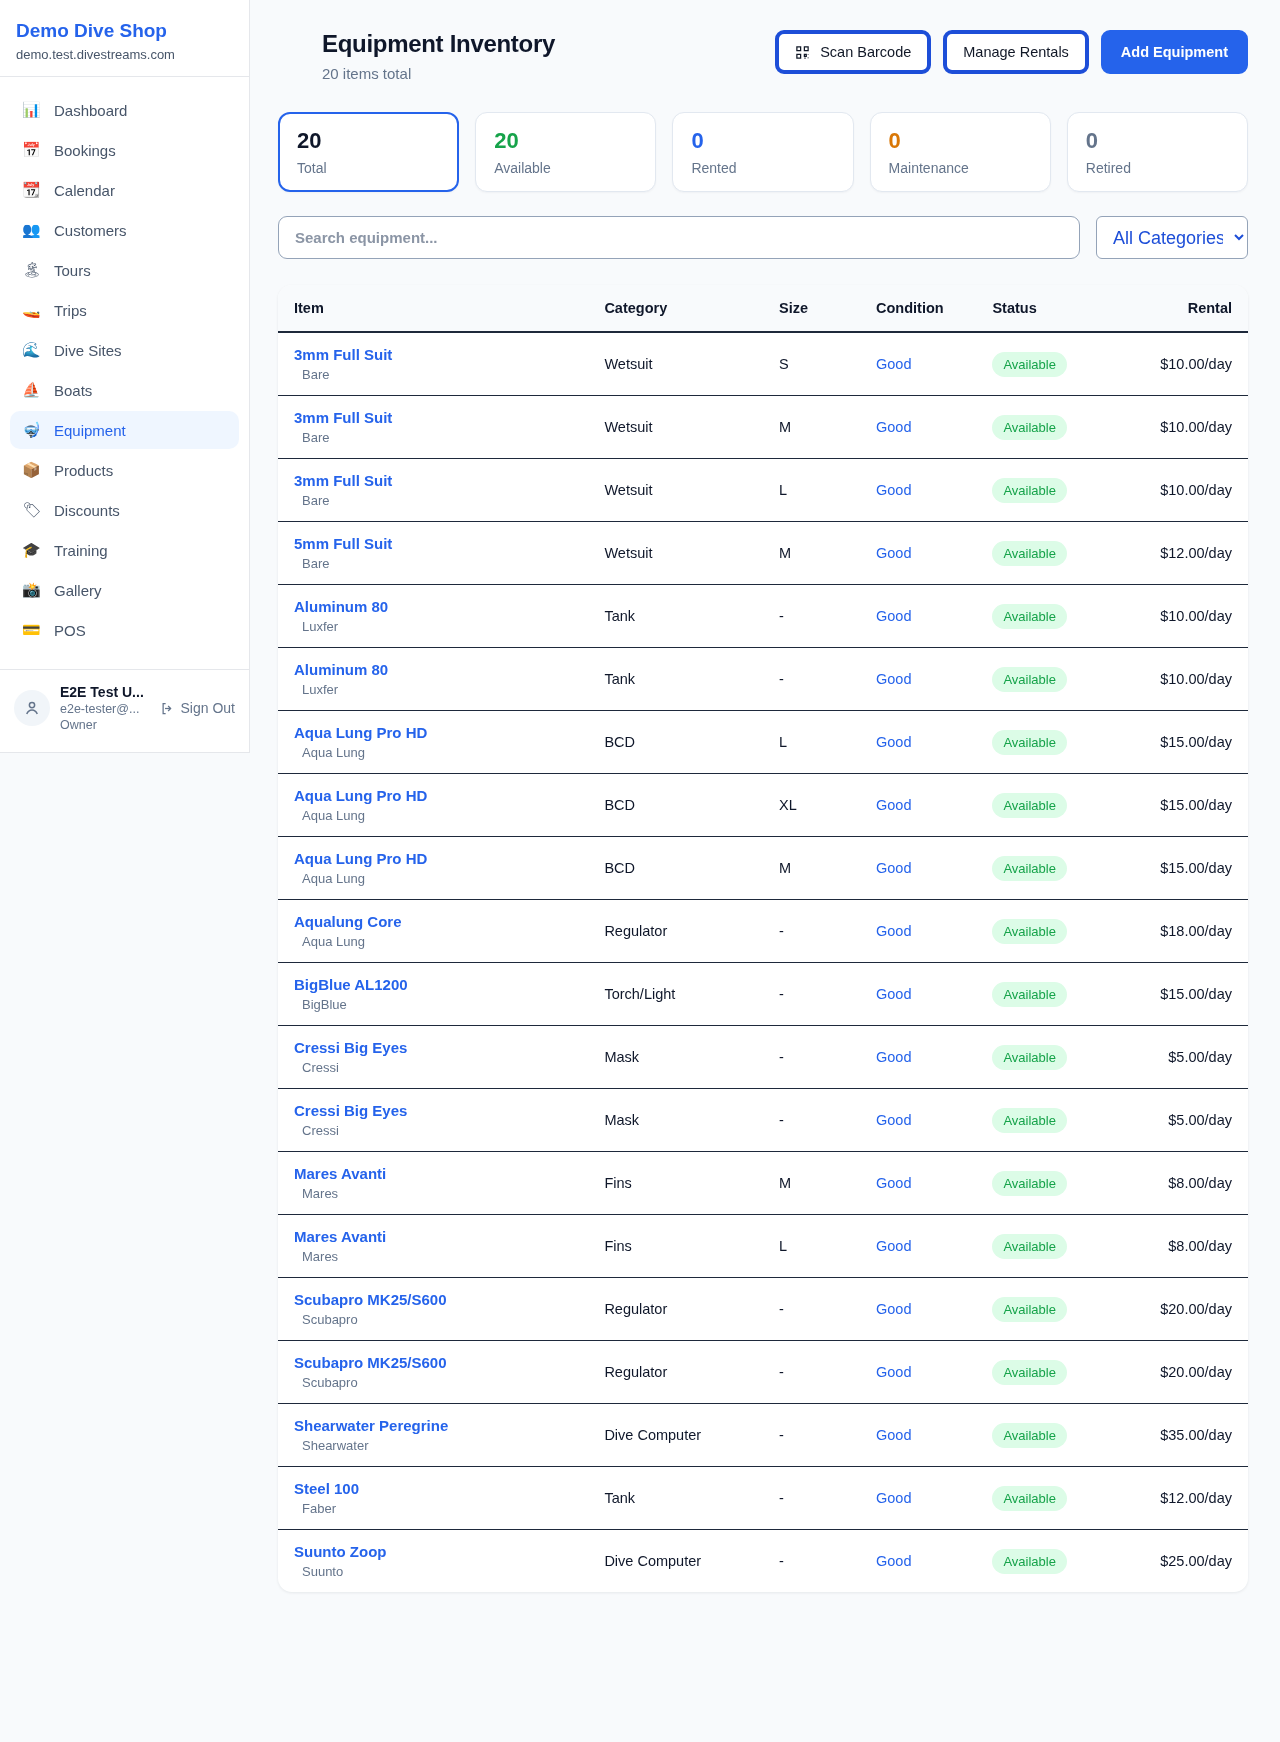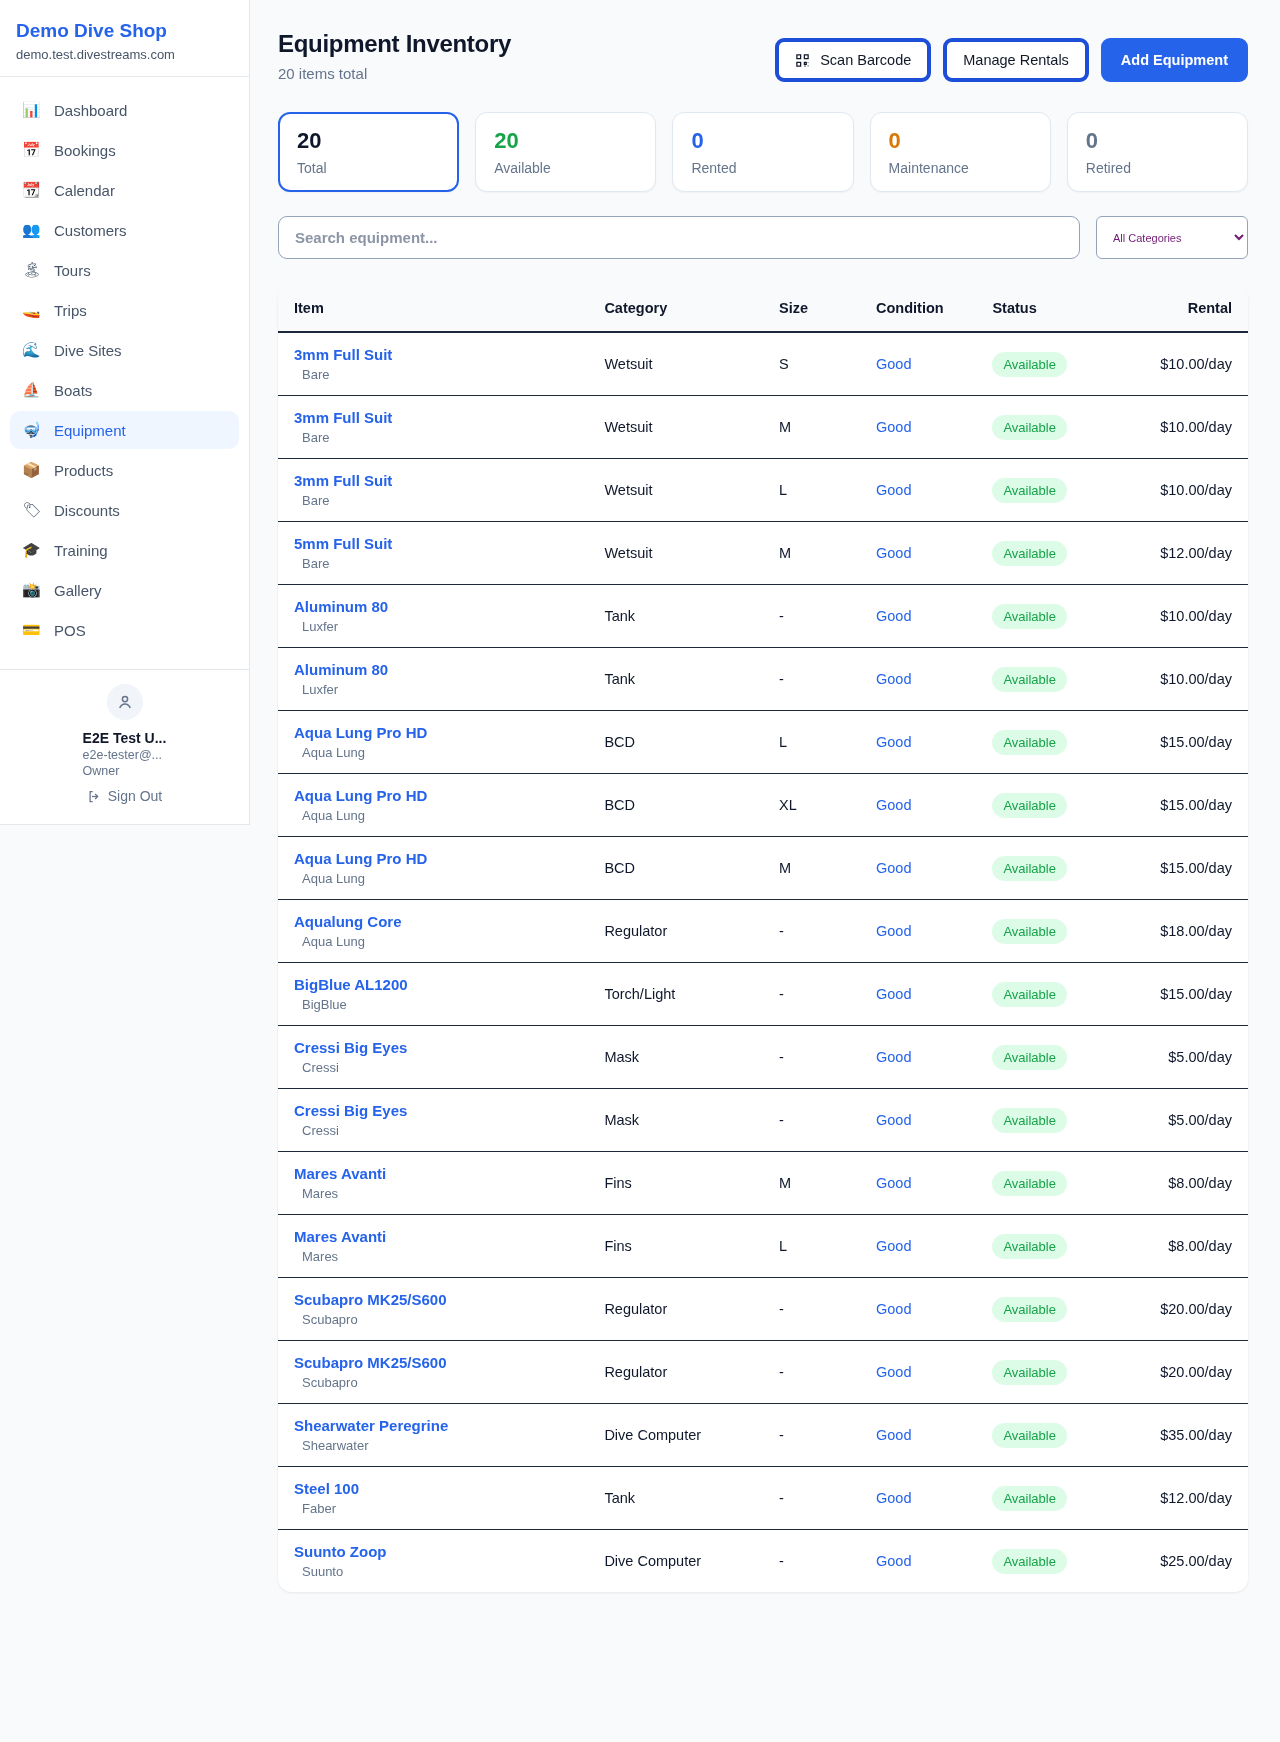--- a/index.html
+++ b/index.html
@@ -32,40 +32,40 @@
     border-radius: 10px;
     color: #475569; font-size: 15px;
     cursor: pointer;
   }
   .nav-item .nav-icon { width: 20px; font-size: 15px; text-align: center; flex: 0 0 20px; }
   .nav-item.active { background: #eff6ff; color: #2563eb; }
   .user-box {
     border-top: 1px solid #e5e7eb;
     margin-top: 6px;
     padding: 14px 14px 10px 14px;
-    display: flex; align-items: center; gap: 10px; flex-direction: column;
+    display: flex; align-items: center; gap: 10px;
   }
   .avatar {
     width: 36px; height: 36px; border-radius: 50%;
     background: #f1f5f9; color: #64748b;
     display: flex; align-items: center; justify-content: center;
     flex: 0 0 36px;
   }
   .user-meta { min-width: 0; flex: 1; }
   .user-name { font-size: 14px; font-weight: 700; color: #0f172a; white-space: nowrap; overflow: hidden; }
   .user-email, .user-role { font-size: 12.5px; color: #64748b; margin-top: 2px; white-space: nowrap; overflow: hidden; }
   .signout {
     display: flex; align-items: center; gap: 6px;
     color: #64748b; font-size: 14px; cursor: pointer; white-space: nowrap;
     background: none; border: none; font-family: inherit;
   }
 
   
   .main { margin-left: 250px; padding: 30px 32px 28px 28px; }
-  .page-head { display: flex; align-items: flex-end; justify-content: space-between; }
+  .page-head { display: flex; align-items: flex-start; justify-content: space-between; margin-left: 44px; }
   .page-title { font-size: 24px; font-weight: 700; letter-spacing: -0.3px; color: #0f172a; }
   .page-sub { font-size: 15px; color: #64748b; margin-top: 7px; }
   .head-actions { display: flex; gap: 12px; align-items: center; }
   .btn {
     display: inline-flex; align-items: center; gap: 10px;
     font-family: inherit; font-size: 14.5px; font-weight: 500;
     border-radius: 9px; padding: 10px 16px; cursor: pointer;
     background: #ffffff; border: 4px solid #1d4ed8; color: #111827;
   }
   .btn-primary { background: #2563eb; border-color: #2563eb; color: #ffffff; font-weight: 700; }
@@ -87,22 +87,22 @@
   .search-input {
     flex: 1; height: 43px;
     border: 1px solid #94a3b8; border-radius: 9px;
     padding: 0 16px; font-size: 15px; font-family: inherit;
     background: #ffffff; color: #0f172a; outline: none; font-weight: bold;
   }
   .search-input::placeholder { color: #8b95a5; }
   .category-select {
     width: 152px; height: 43px;
     border: 1px solid #94a3b8; border-radius: 6px;
-    background: #ffffff; font-size: 11px; font-family: inherit;
-    padding: 0 8px 0 12px; color: #701a75;
+    background: #ffffff; font-size: 18px; font-family: inherit;
+    padding: 0 8px 0 12px; color: #1d4ed8;
   }
 
   
   .table-card {
     margin-top: 26px; background: #ffffff;
     border-radius: 14px; overflow: hidden;
     box-shadow: 0 1px 3px rgba(15,23,42,0.08);
   }
   table { width: 100%; border-collapse: collapse; table-layout: fixed; }
   col.c-item { width: 32%; } col.c-cat { width: 18%; } col.c-size { width: 10%; }

